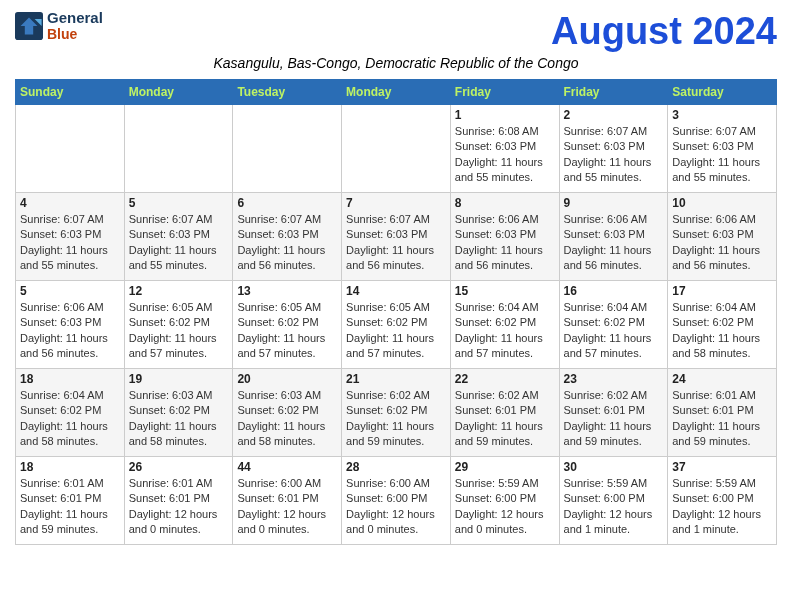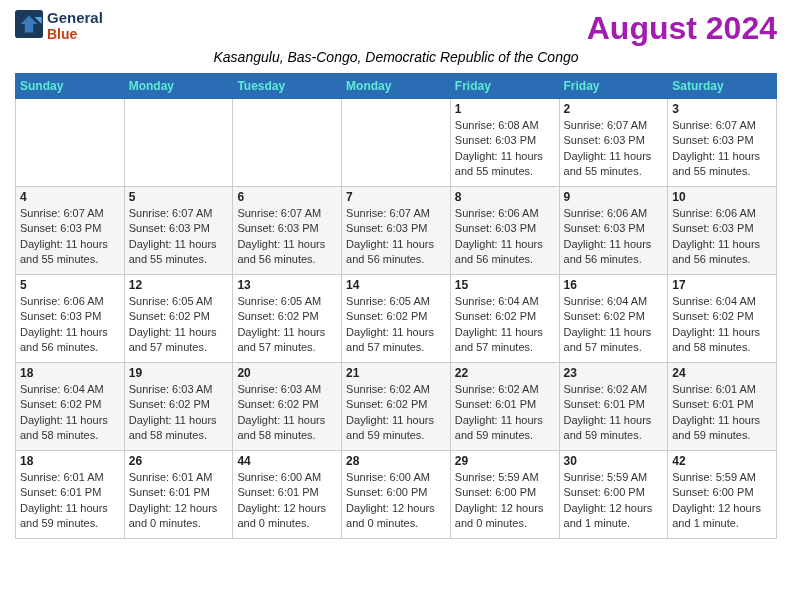--- a/index.html
+++ b/index.html
@@ -11,48 +11,48 @@
       padding: 10px 15px;
     }
     .header {
       display: flex;
       align-items: flex-start;
       justify-content: space-between;
       margin-bottom: 2px;
     }
     .logo {
       display: flex;
-      align-items: flex-start;
+      align-items: center;
       gap: 4px;
     }
     .logo-icon {
       width: 28px;
       height: 28px;
     }
     .month-title {
-      font-size: 32px;
+      font-size: 38px;
       font-weight: bold;
-      color: #a21caf;
+      color: #1d4ed8;
       text-align: right;
     }
     .subtitle {
       text-align: center;
       font-size: 14px;
       color: #000000;
       margin-bottom: 8px;
       font-style: italic;
     }
     table {
       width: 100%;
       border-collapse: collapse;
       font-size: 10px;
     }
     thead tr th {
       background: #2a6db5;
-      color: #5eead4;
+      color: #bef264;
       padding: 5px 4px;
       text-align: left;
       font-size: 12px;
       font-weight: bold;
       border: 1px solid #2a6db5;
     }
     tbody tr td {
       border: 1px solid #ccc;
       vertical-align: top;
       padding: 3px 4px;
@@ -241,18 +241,18 @@
         </td>
         <td>
           <span class="day-num">29</span>
           <div class="day-info">Sunrise: 5:59 AM<br>Sunset: 6:00 PM<br>Daylight: 12 hours<br>and 0 minutes.</div>
         </td>
         <td>
           <span class="day-num">30</span>
           <div class="day-info">Sunrise: 5:59 AM<br>Sunset: 6:00 PM<br>Daylight: 12 hours<br>and 1 minute.</div>
         </td>
         <td>
-          <span class="day-num">42</span>
+          <span class="day-num">37</span>
           <div class="day-info">Sunrise: 5:59 AM<br>Sunset: 6:00 PM<br>Daylight: 12 hours<br>and 1 minute.</div>
         </td>
       </tr>
     </tbody>
 </table>
 
 </body></html>

